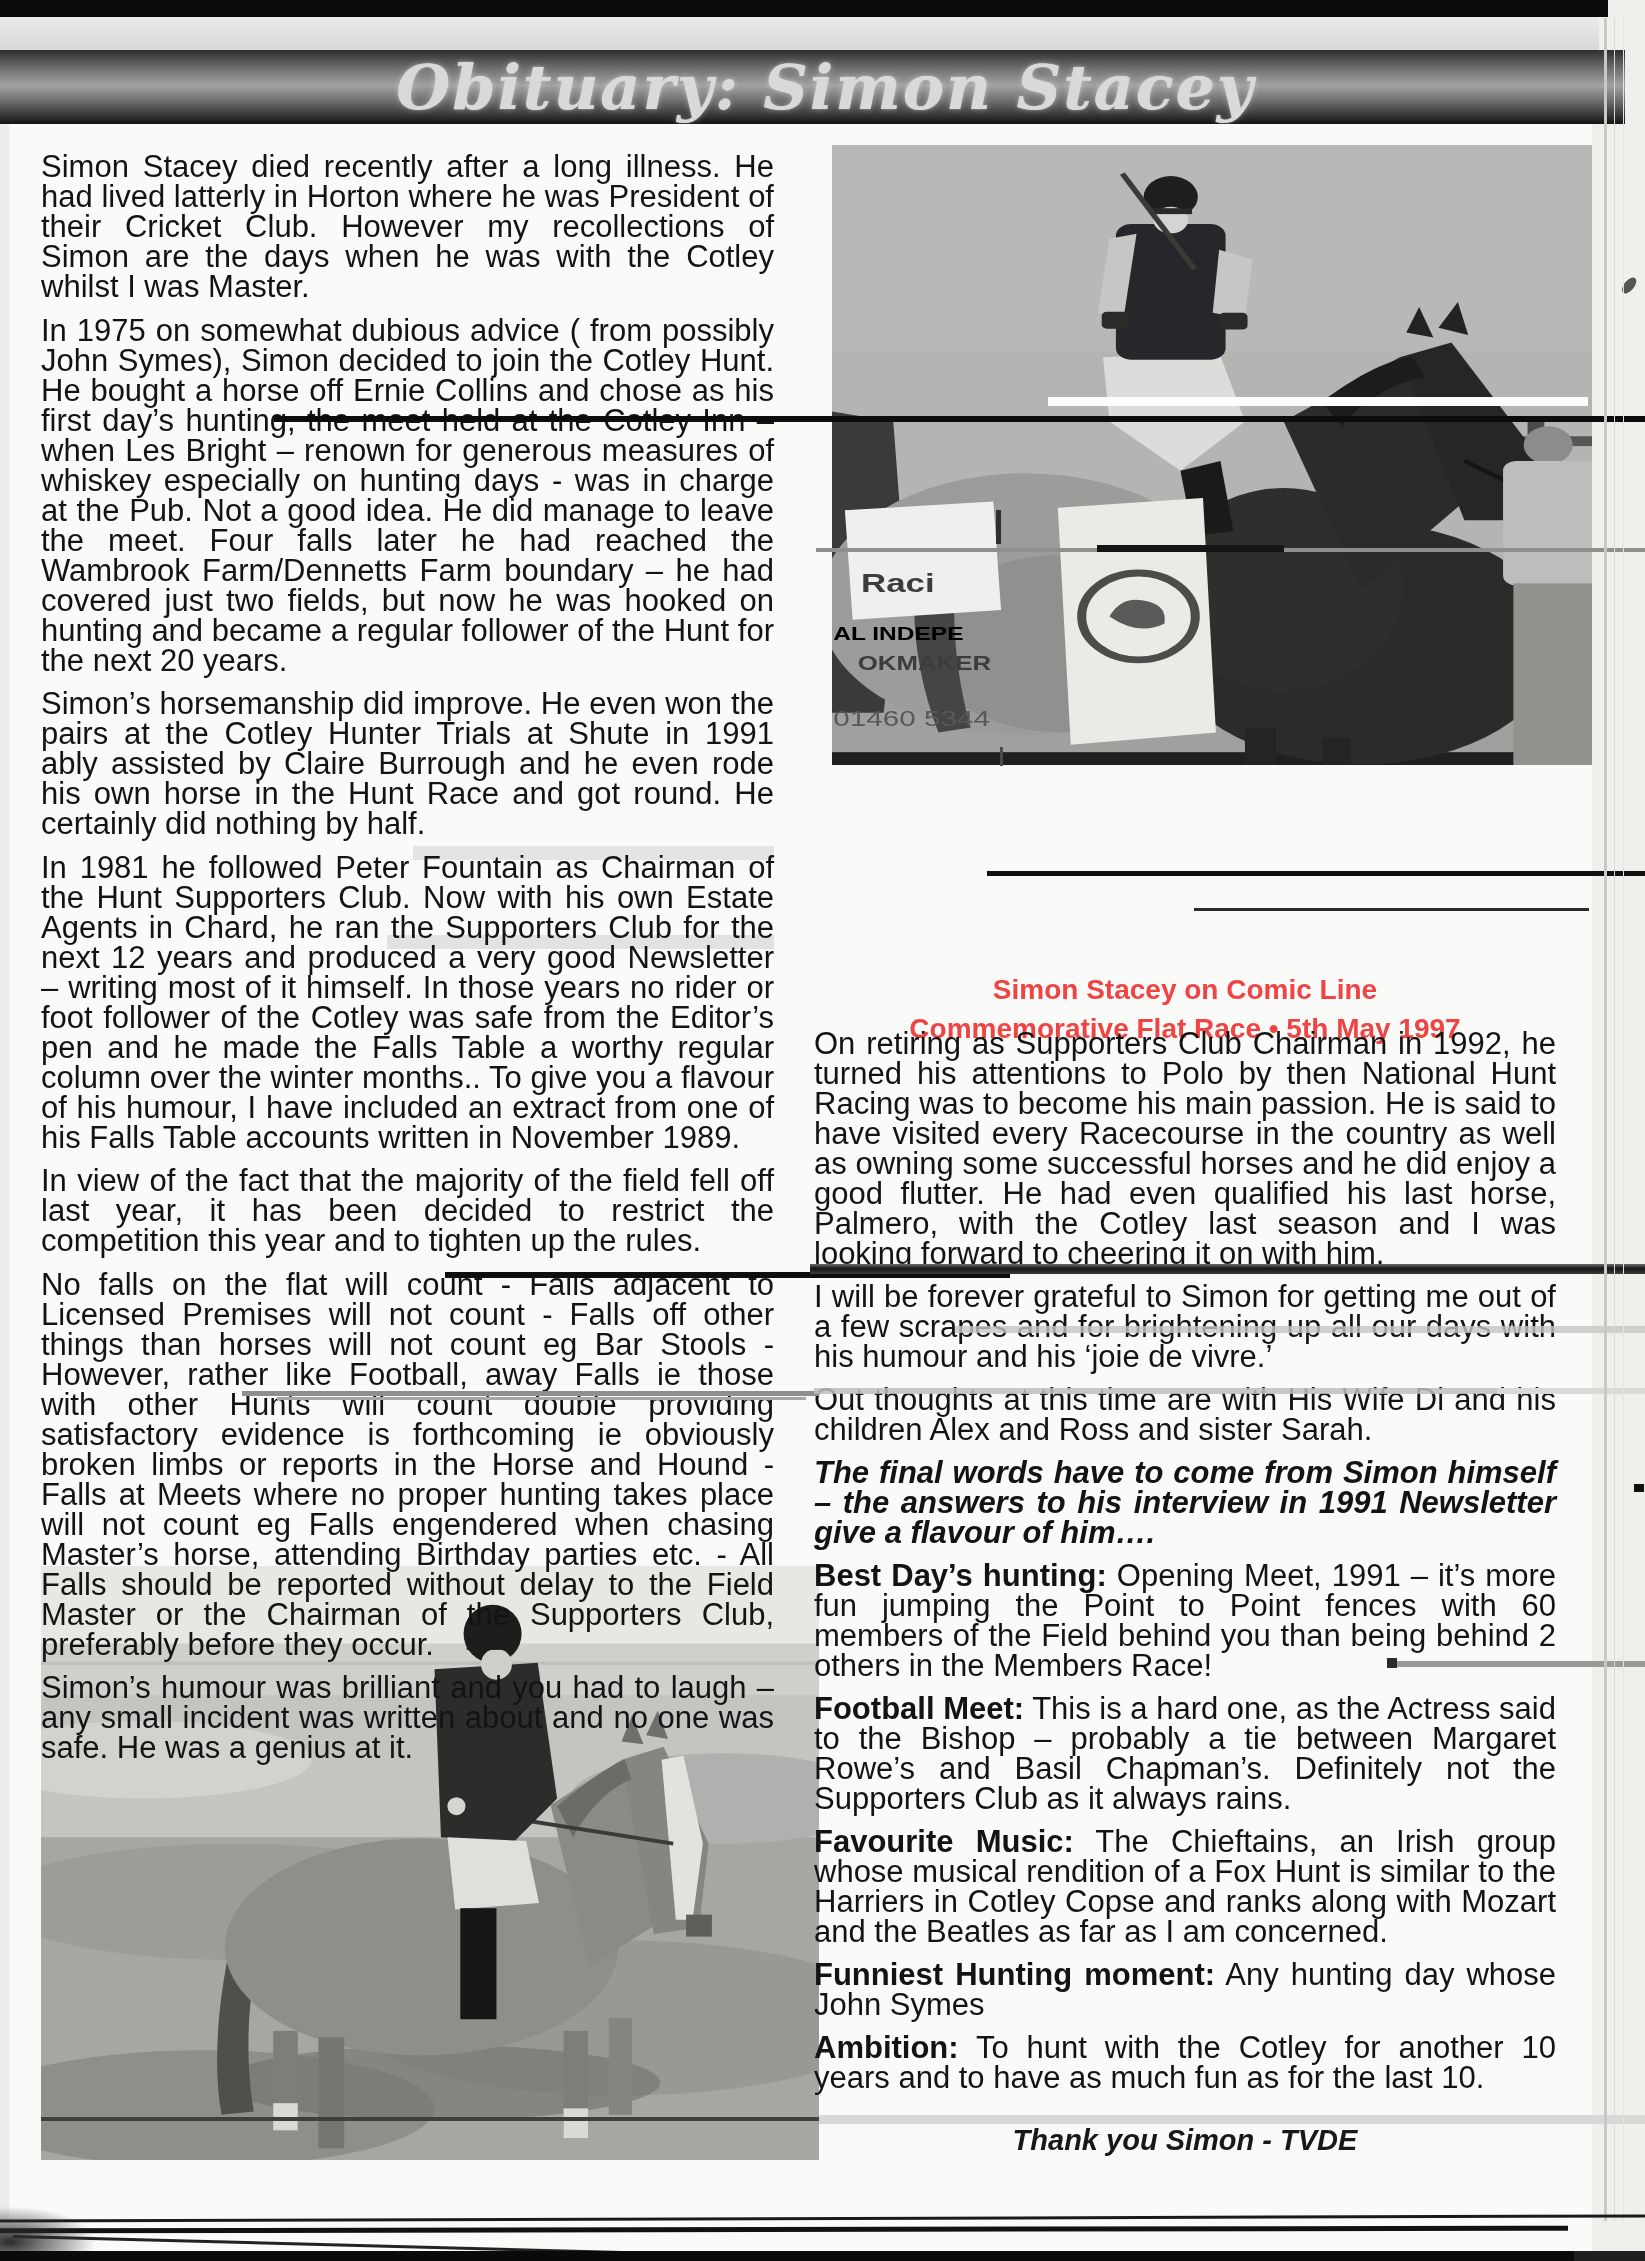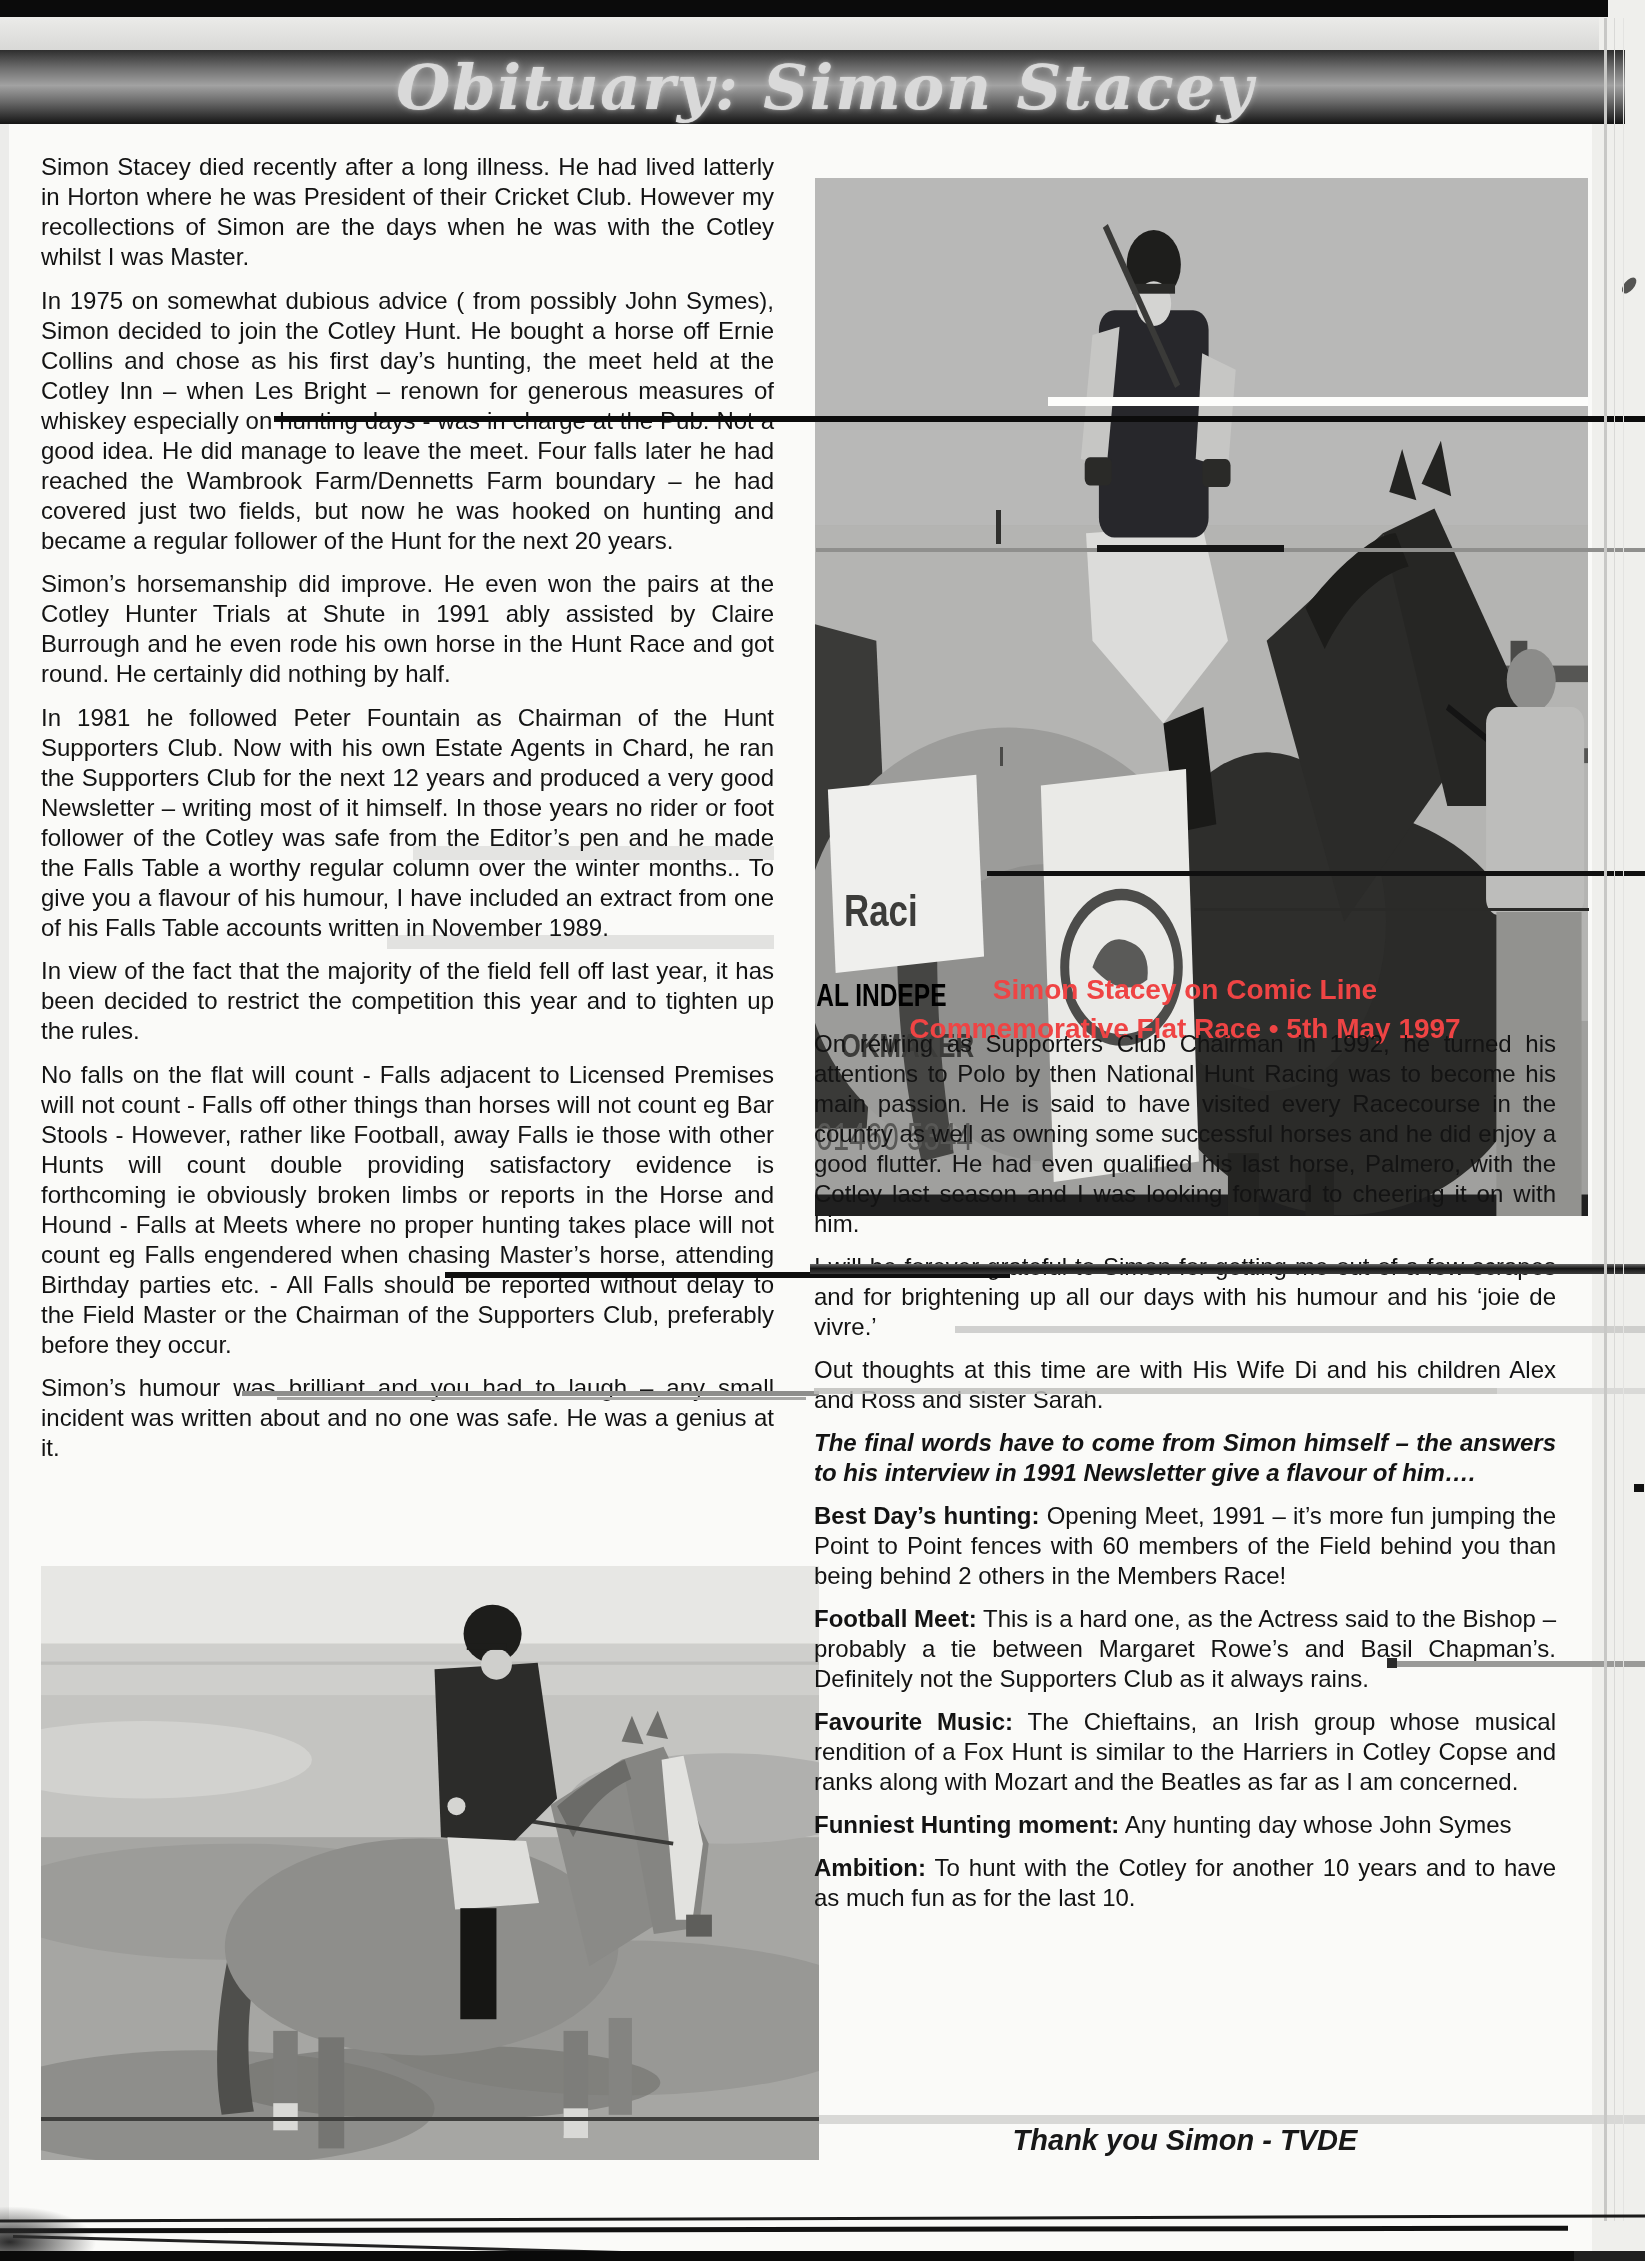--- a/index.html
+++ b/index.html
@@ -19,34 +19,34 @@
     font-family:"DejaVu Serif", serif;font-style:italic;font-weight:bold;
     font-size:62px;color:#d9d9d9;letter-spacing:1.9px;
     text-shadow:0 0 6.5px rgba(255,255,255,.35), 0 0 1.3px rgba(255,255,255,.5);}
   
   .page-edge{left:1592px;top:0;width:53px;height:2261px;background:#efefec;z-index:4;}
   .edge-l1{left:1604px;top:18px;width:2.6px;height:2203px;background:#c8c8c6;z-index:5;}
   .edge-l2{left:1614px;top:18px;width:1.3px;height:2203px;background:#d9d9d7;z-index:5;}
   .edge-l3{left:1623px;top:18px;width:1.3px;height:2203px;background:#e3e3e1;z-index:5;}
   .left-edge{left:0;top:124px;width:9px;height:2097px;background:#ececea;z-index:1;}
   
-  .col{z-index:3;text-align:justify;font-size:24px;line-height:30px;color:#131313;}
+  .col{z-index:3;text-align:justify;font-size:31px;line-height:30px;color:#131313;}
   .col-left{left:41px;top:152px;width:733px;}
   .col-right{left:814px;top:1029px;width:742px;}
   .col p{margin:0 0 13.5px 0;}
   .col-right p{margin:0 0 13px 0;}
   p.final{font-weight:bold;font-style:italic;}
   .qa b{font-weight:bold;}
   .caption{left:814px;top:970px;width:742px;z-index:3;
     text-align:center;font-weight:bold;font-size:28px;line-height:39px;color:#ef4444;}
   .signoff{left:814px;top:2124px;width:742px;z-index:3;
     text-align:center;font-weight:bold;font-size:29px;color:#181818;font-style:italic;}
   
   .photo{z-index:1;}
-  .photo-top{left:815px;top:145px;width:773px;height:1038px;margin-top:33px;}
+  .photo-top{left:832px;top:145px;width:773px;height:620px;}
   .photo-bottom{left:41px;top:1566px;width:778px;height:594px;}
   .photo svg{display:block;width:100%;height:100%;}
   
   .smear{z-index:2;}
   .art{z-index:4;}
   .sm1{left:413px;top:846px;width:361px;height:14px;background:#e4e4e2;}
   .sm2{left:387px;top:935px;width:387px;height:14px;background:#e2e2e0;}
   .a-white{left:1048px;top:397px;width:540px;height:9px;background:#fdfdfb;}
   .a-line1{left:274px;top:416px;width:1371px;height:5.8px;background:#0c0c0c;}
   .a-line2g{left:816px;top:548px;width:829px;height:3.9px;background:#8f8f8d;}

